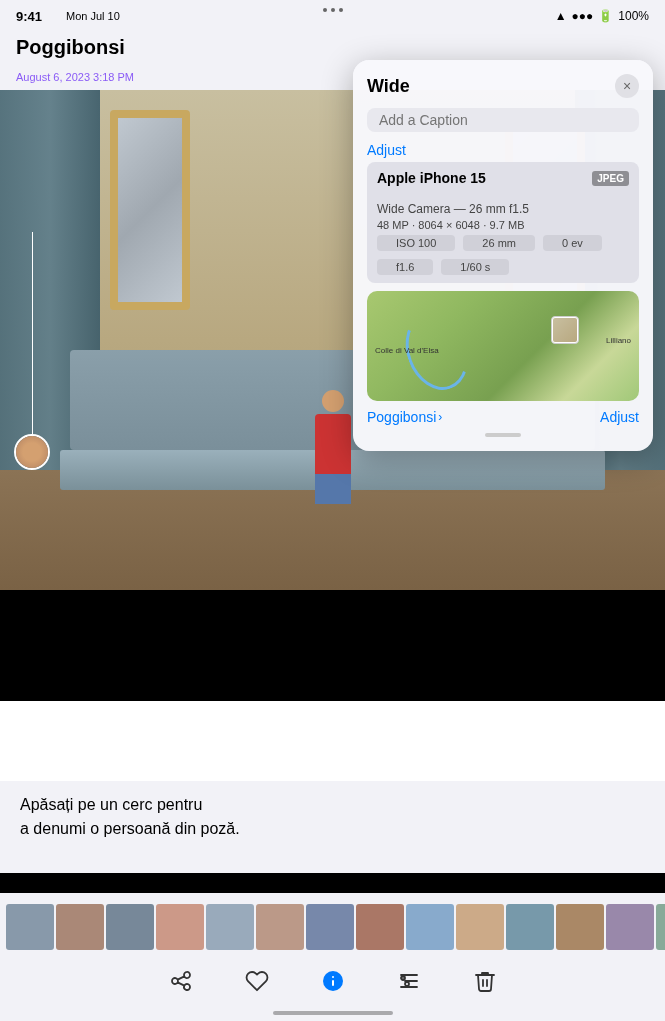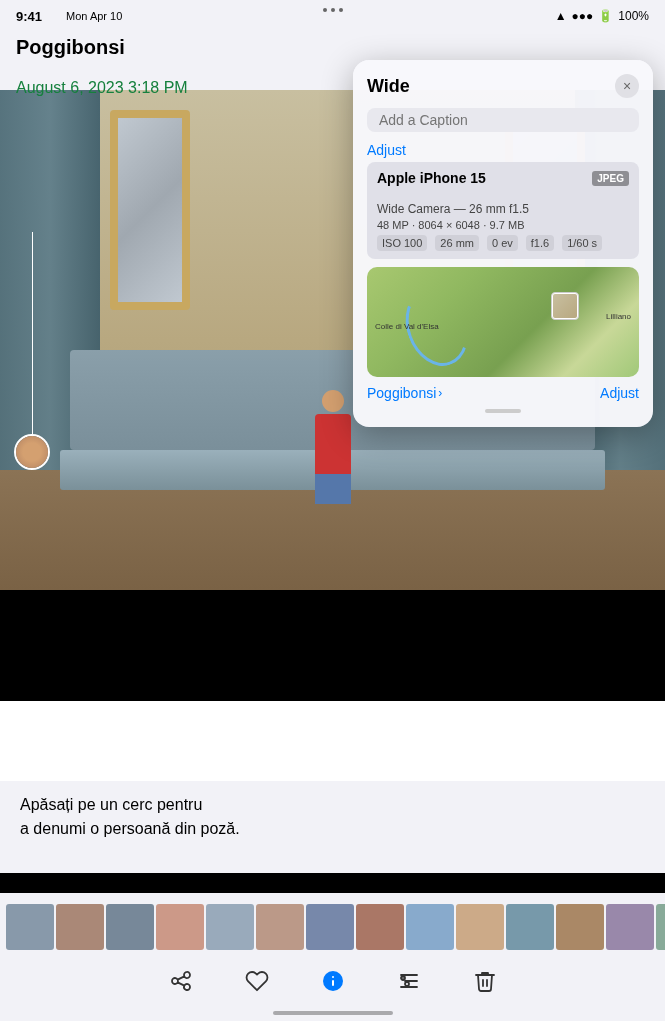--- a/index.html
+++ b/index.html
@@ -47,23 +47,23 @@
       position: absolute;
       top: 36px; left: 16px;
       z-index: 20;
     }
     .photo-title {
       font-size: 20px;
       font-weight: 700;
       color: #000;
     }
     .photo-subtitle {
-      font-size: 16px;
-      color: #15803d;
-      margin-top: 20px;
+      font-size: 11px;
+      color: #8b5cf6;
+      margin-top: 12px;
     }
 
     
     .top-dots {
       position: absolute;
       top: 8px; left: 50%;
       transform: translateX(-50%);
       z-index: 20;
       display: flex; gap: 4px;
     }
@@ -303,21 +303,21 @@
       display: flex;
       gap: 8px;
       margin-top: 4px;
       flex-wrap: wrap;
     }
     .exif-item {
       font-size: 11px;
       color: #444;
       background: #d0d0d8;
       border-radius: 4px;
-      padding: 2px 5px;
+      padding: 2px 19px;
     }
 
     
     .map-container {
       border-radius: 10px;
       overflow: hidden;
       height: 110px;
       position: relative;
       margin-bottom: 8px;
     }
@@ -472,21 +472,21 @@
       color: #000;
       line-height: 1.5;
     }
   </style>
 </head>
 <body>
 
 <div class="status-bar">
   <div class="status-bar-left">
     <span class="status-time">9:41</span>
-    <span class="status-date">Mon Apr 10</span>
+    <span class="status-date">Mon Jul 10</span>
   </div>
   <div class="top-dots">
     <div class="top-dot"></div>
     <div class="top-dot"></div>
     <div class="top-dot"></div>
   </div>
   <div class="status-bar-right">
     <span class="status-icon">▲</span>
     <span class="status-icon">●●●</span>
     <span class="status-icon">🔋</span>

